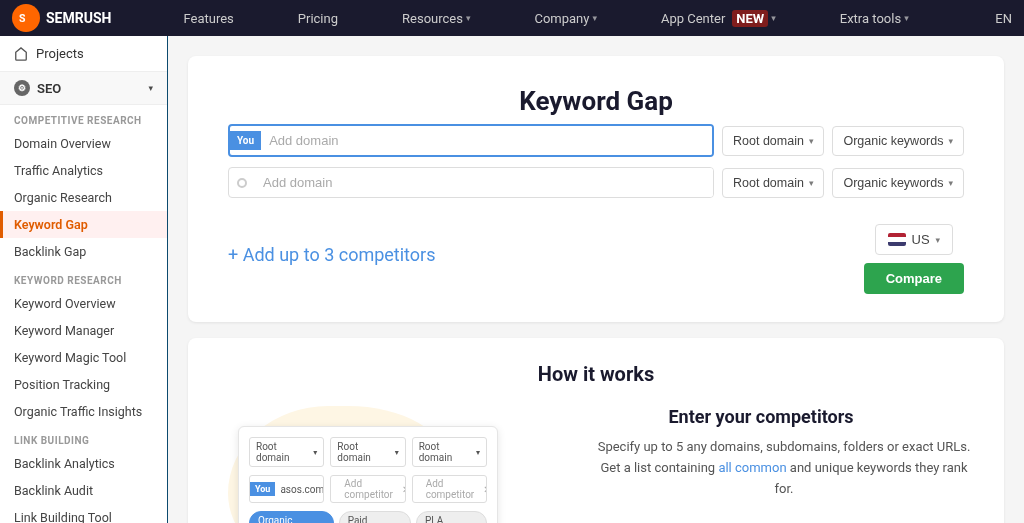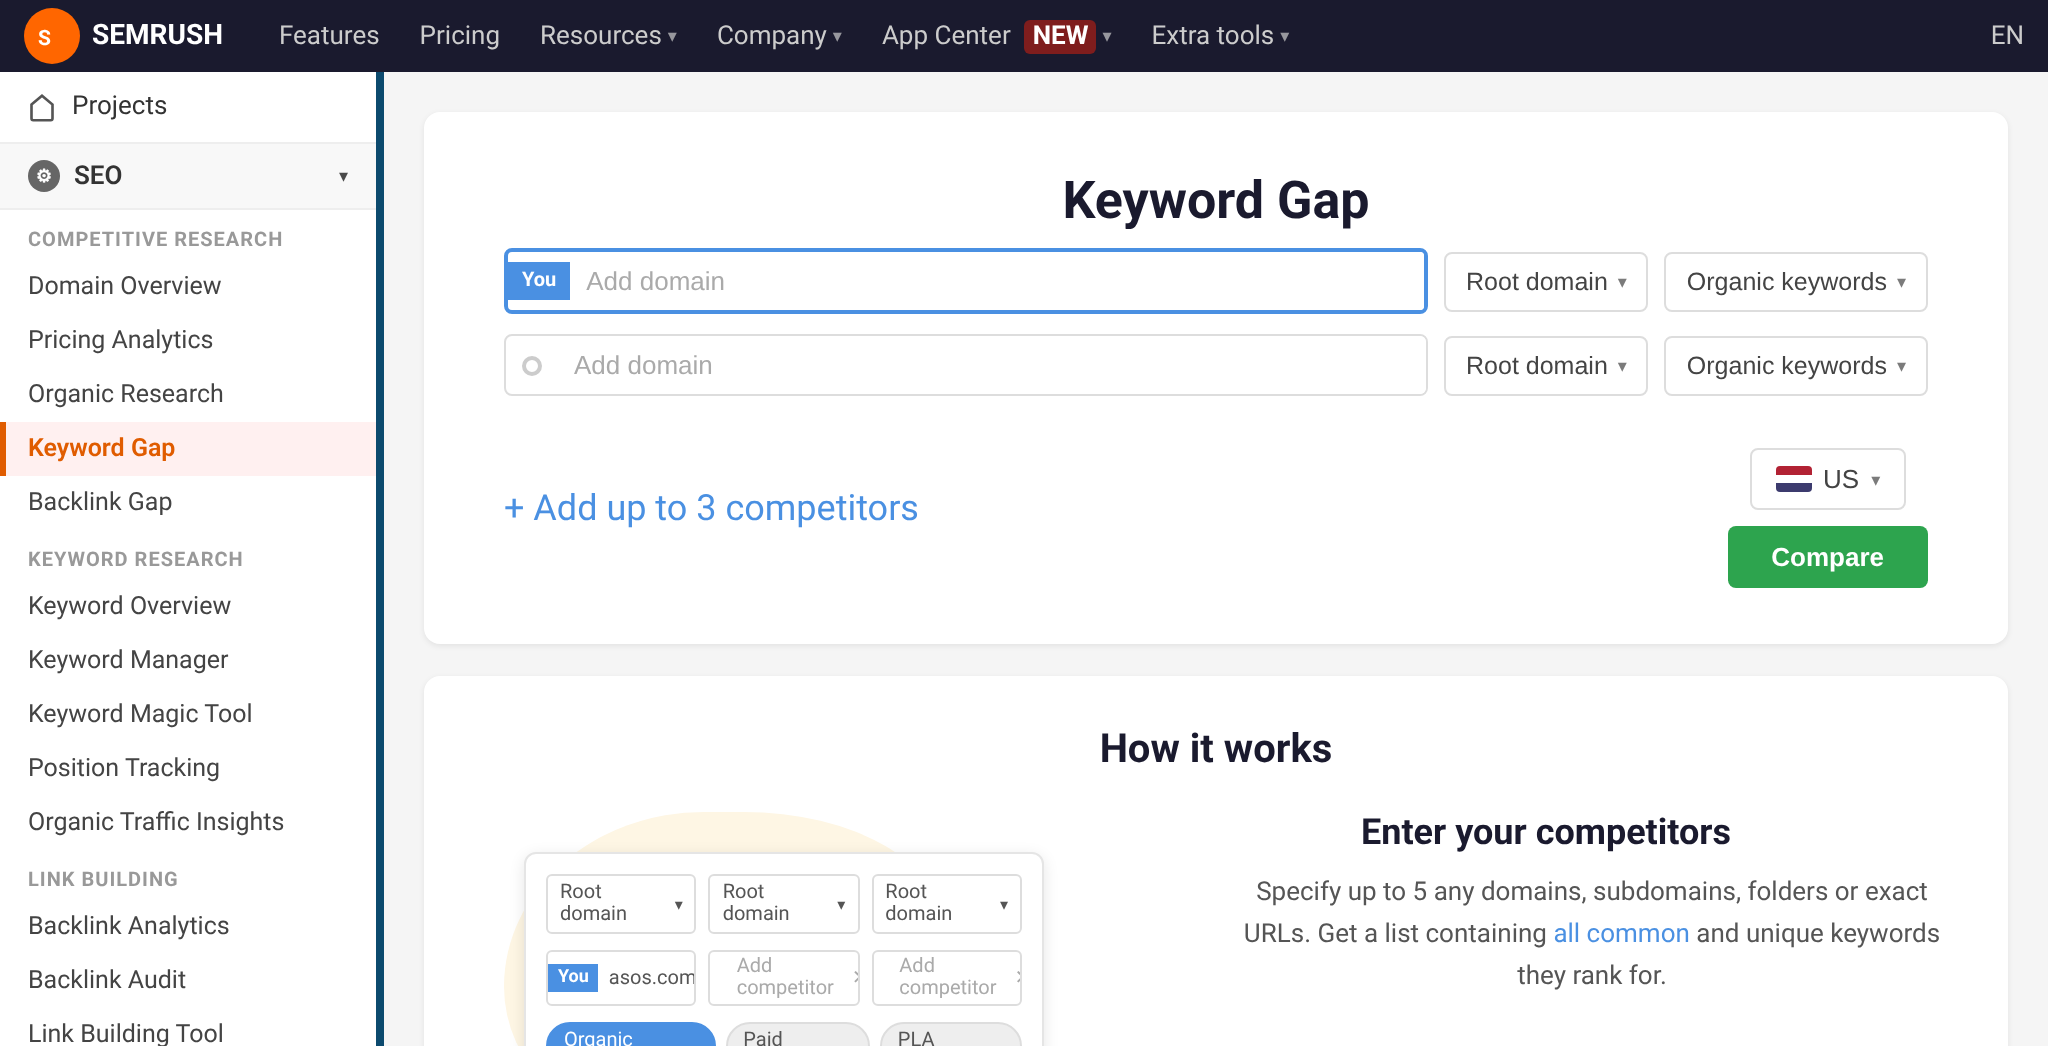--- a/index.html
+++ b/index.html
@@ -27,20 +27,21 @@
       height: 28px;
     }
     .top-nav a {
       color: #ccc;
       text-decoration: none;
       font-size: 13px;
       display: flex;
       align-items: center;
       gap: 3px;
       cursor: pointer;
+      margin-left: 44px;
     }
     .app-center-badge {
       background: #7f1d1d;
       color: #fff;
       font-size: 13px;
       padding: 1px 4px;
       border-radius: 3px;
       margin-left: 4px;
       font-weight: bold;
     }
@@ -55,23 +56,23 @@
     }
 
     
     .layout {
       display: flex;
       height: calc(523px - 36px);
     }
 
     
     .sidebar {
-      width: 192px;
-      background: #fff;
-      border-right: 4px solid #0c4a6e;
+      width: 168px;
+      background: #fff;
+      border-right: 1px solid #0c4a6e;
       overflow-y: auto;
       flex-shrink: 0;
       padding-bottom: 10px;
     }
     .sidebar-projects {
       display: flex;
       align-items: center;
       gap: 8px;
       padding: 10px 14px;
       font-size: 13px;
@@ -446,21 +447,21 @@
     <div class="seo-header">
       <div class="seo-label">
         <div class="seo-icon">⚙</div>
         <span>SEO</span>
       </div>
       <span class="chevron">▾</span>
     </div>
 
     <div class="sidebar-section-title">COMPETITIVE RESEARCH</div>
     <div class="sidebar-item">Domain Overview</div>
-    <div class="sidebar-item">Pricing Analytics</div>
+    <div class="sidebar-item">Traffic Analytics</div>
     <div class="sidebar-item">Organic Research</div>
     <div class="sidebar-item active">Keyword Gap</div>
     <div class="sidebar-item">Backlink Gap</div>
 
     <div class="sidebar-section-title">KEYWORD RESEARCH</div>
     <div class="sidebar-item">Keyword Overview</div>
     <div class="sidebar-item">Keyword Manager</div>
     <div class="sidebar-item">Keyword Magic Tool</div>
     <div class="sidebar-item">Position Tracking</div>
     <div class="sidebar-item">Organic Traffic Insights</div>

